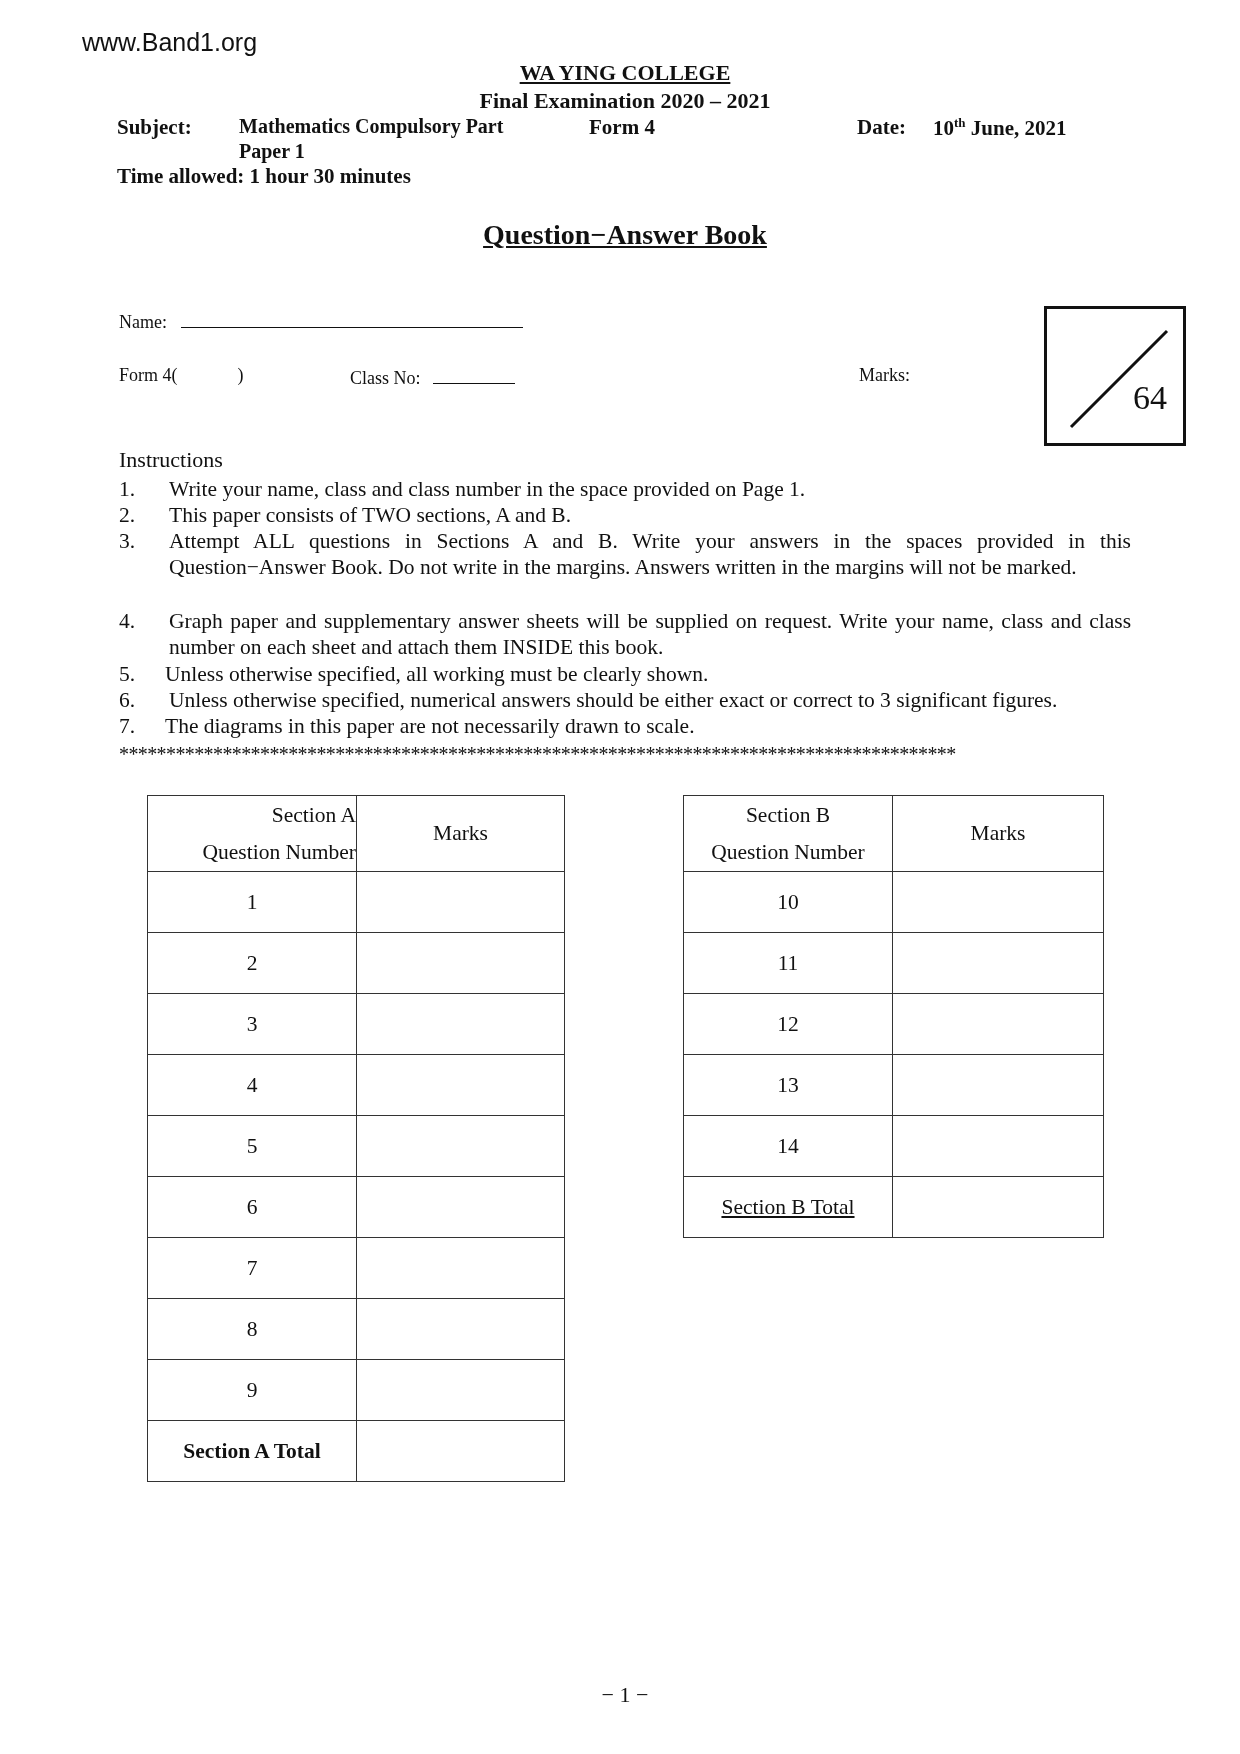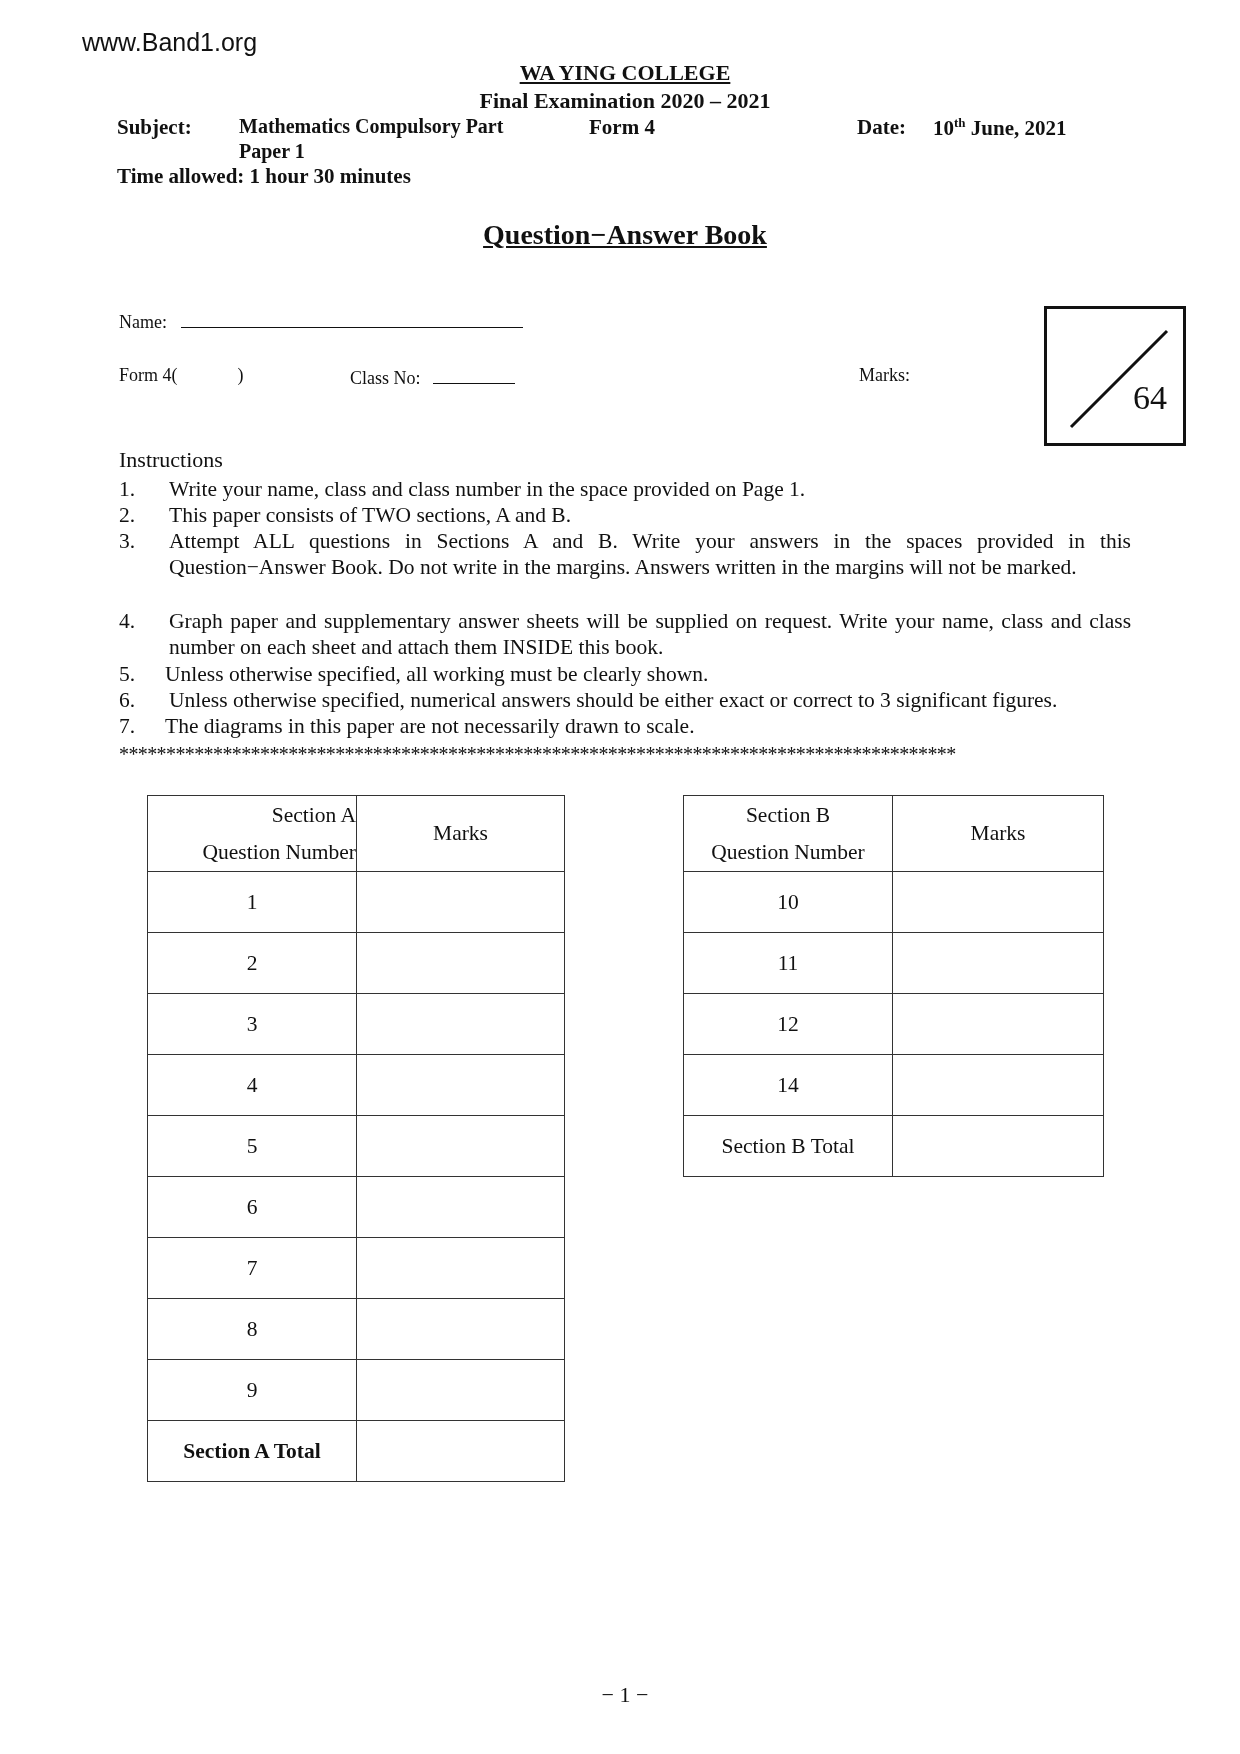--- a/index.html
+++ b/index.html
@@ -162,23 +162,27 @@
       </tr>
   <tr style="height:61px;">
         <td>11</td>
         <td></td>
       </tr>
   <tr style="height:61px;">
         <td>12</td>
         <td></td>
       </tr>
   <tr style="height:61px;">
+        <td>13</td>
+        <td></td>
+      </tr>
+  <tr style="height:61px;">
         <td>14</td>
         <td></td>
       </tr>
-  <tr style="height:61px;">
+  <tr style="height:61px;text-decoration:underline;">
         <td>Section B Total</td>
         <td></td>
       </tr>
 </tbody>
   </table>
 
 <div class="abs pageno">−  1  −</div>
 
 </body></html>

